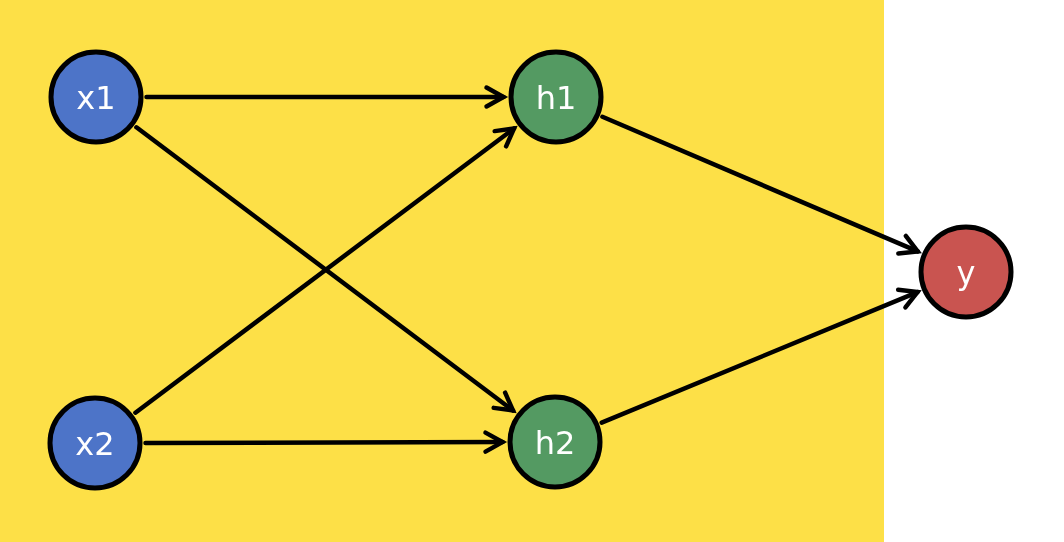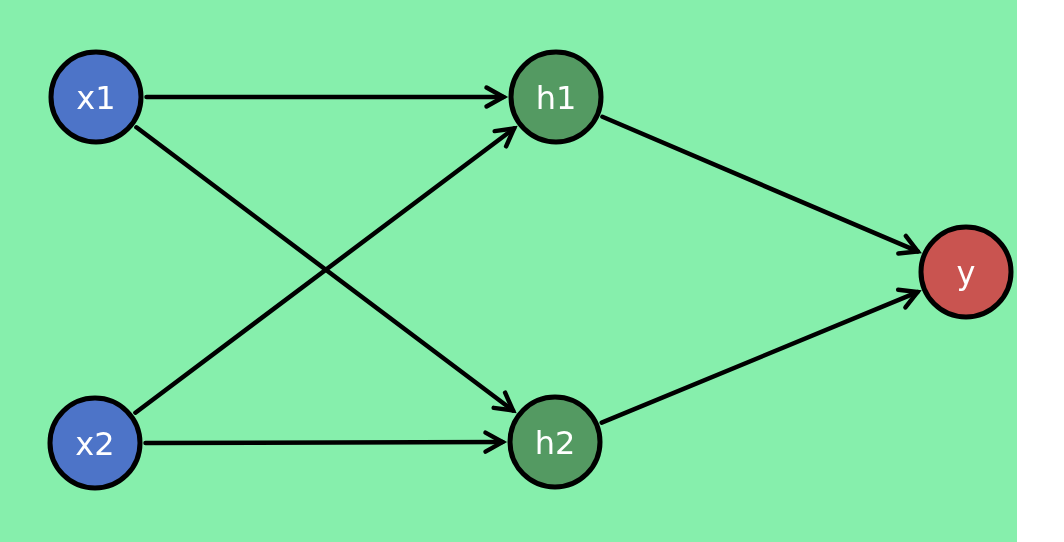--- a/index.html
+++ b/index.html
@@ -6,23 +6,23 @@
     margin: 0;
     padding: 0;
     background: #ffffff;
     width: 1064px;
     height: 542px;
     overflow: hidden;
     font-family: "DejaVu Sans", "Liberation Sans", sans-serif;
   }
   .canvas-wrap {
     position: relative;
-    width: 1017px;
+    width: 884px;
     height: 542px;
-    background: #86efac;
+    background: #fde047;
   }
   svg { display: block; }
   .edge-line {
     fill: none;
     stroke-linecap: round;
   }
   .node-circle {
     stroke-linejoin: round;
   }
   .node-label {

